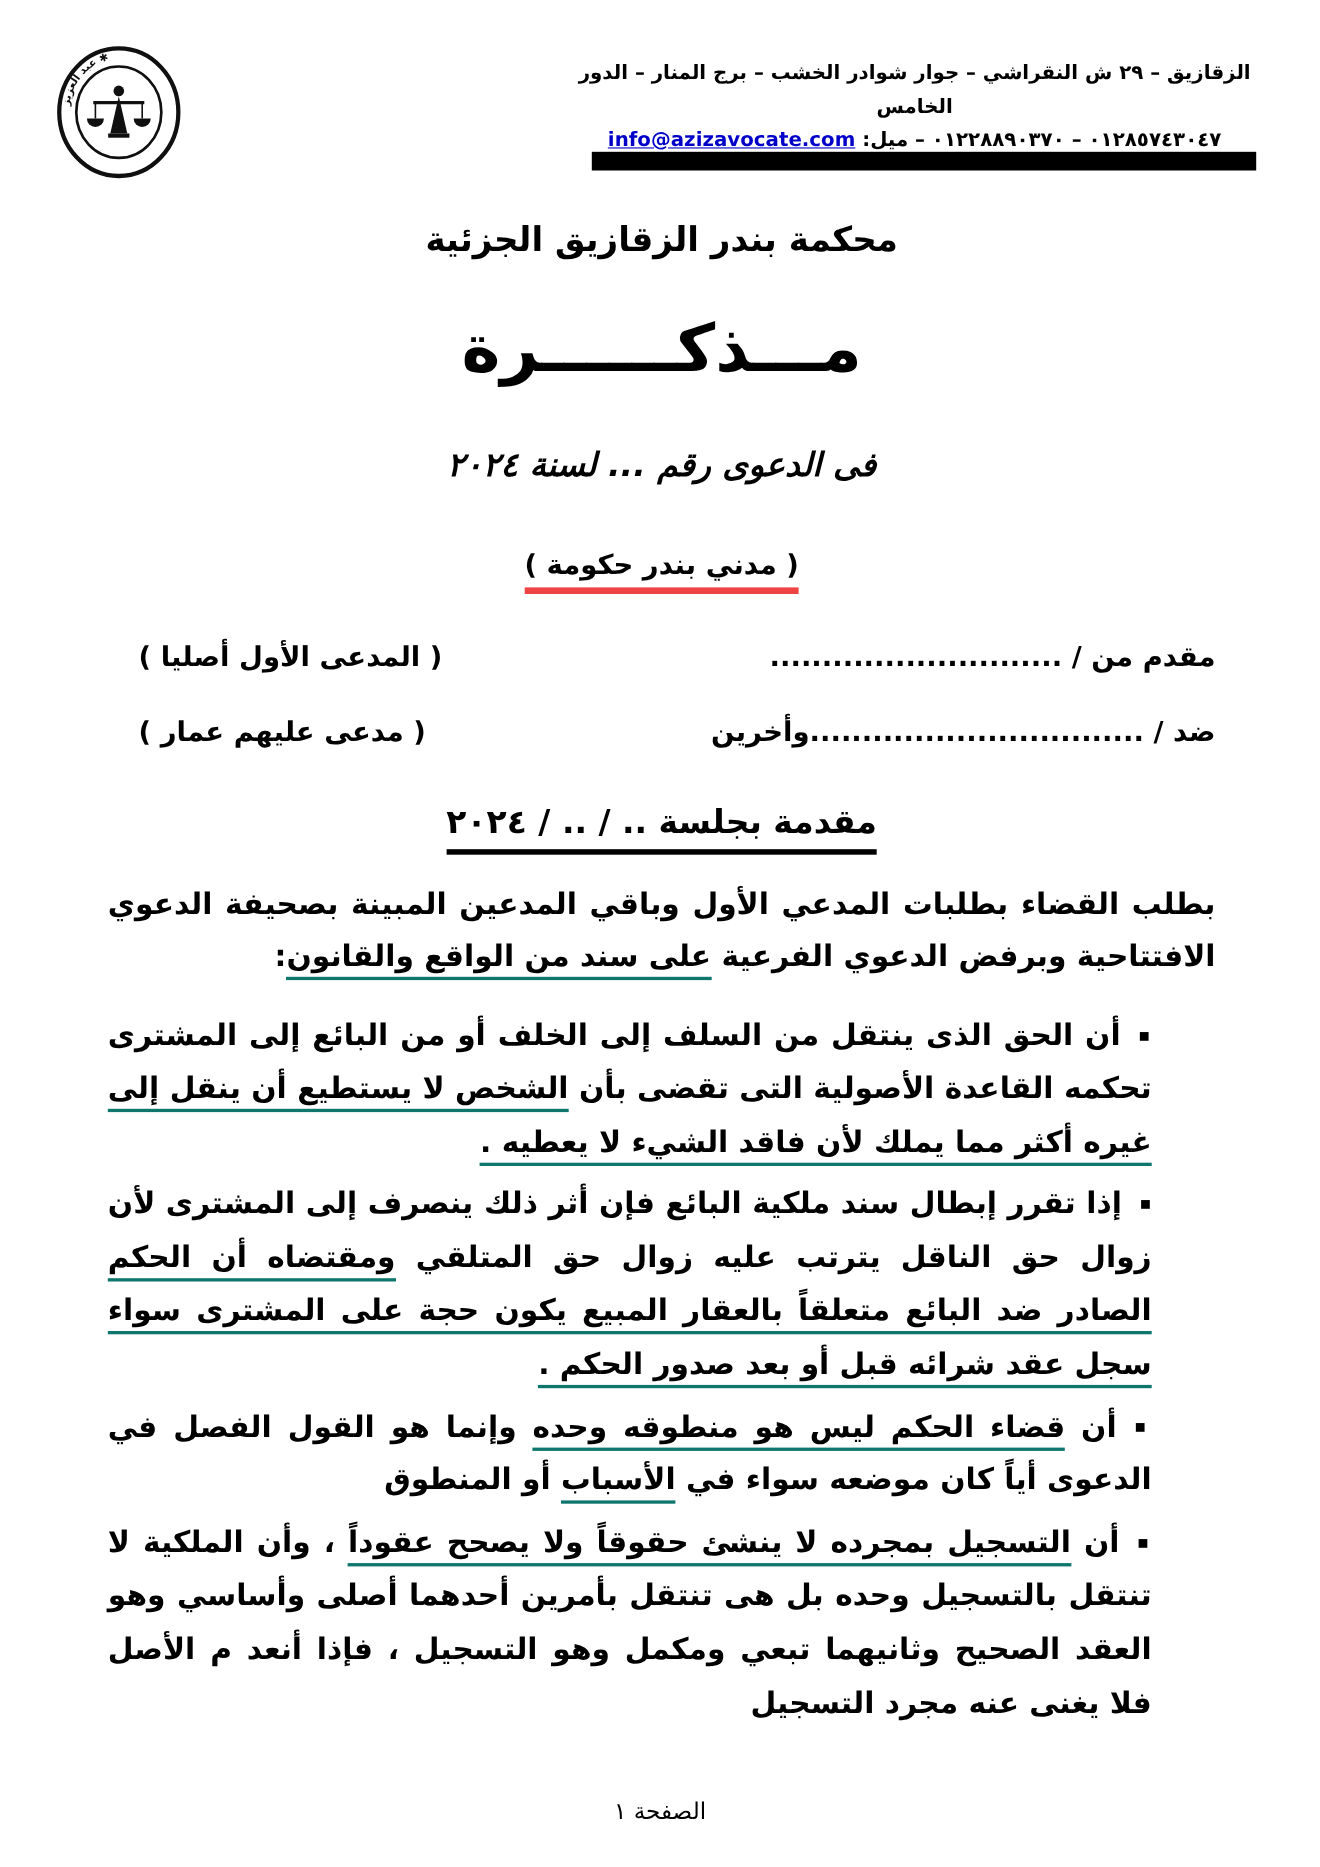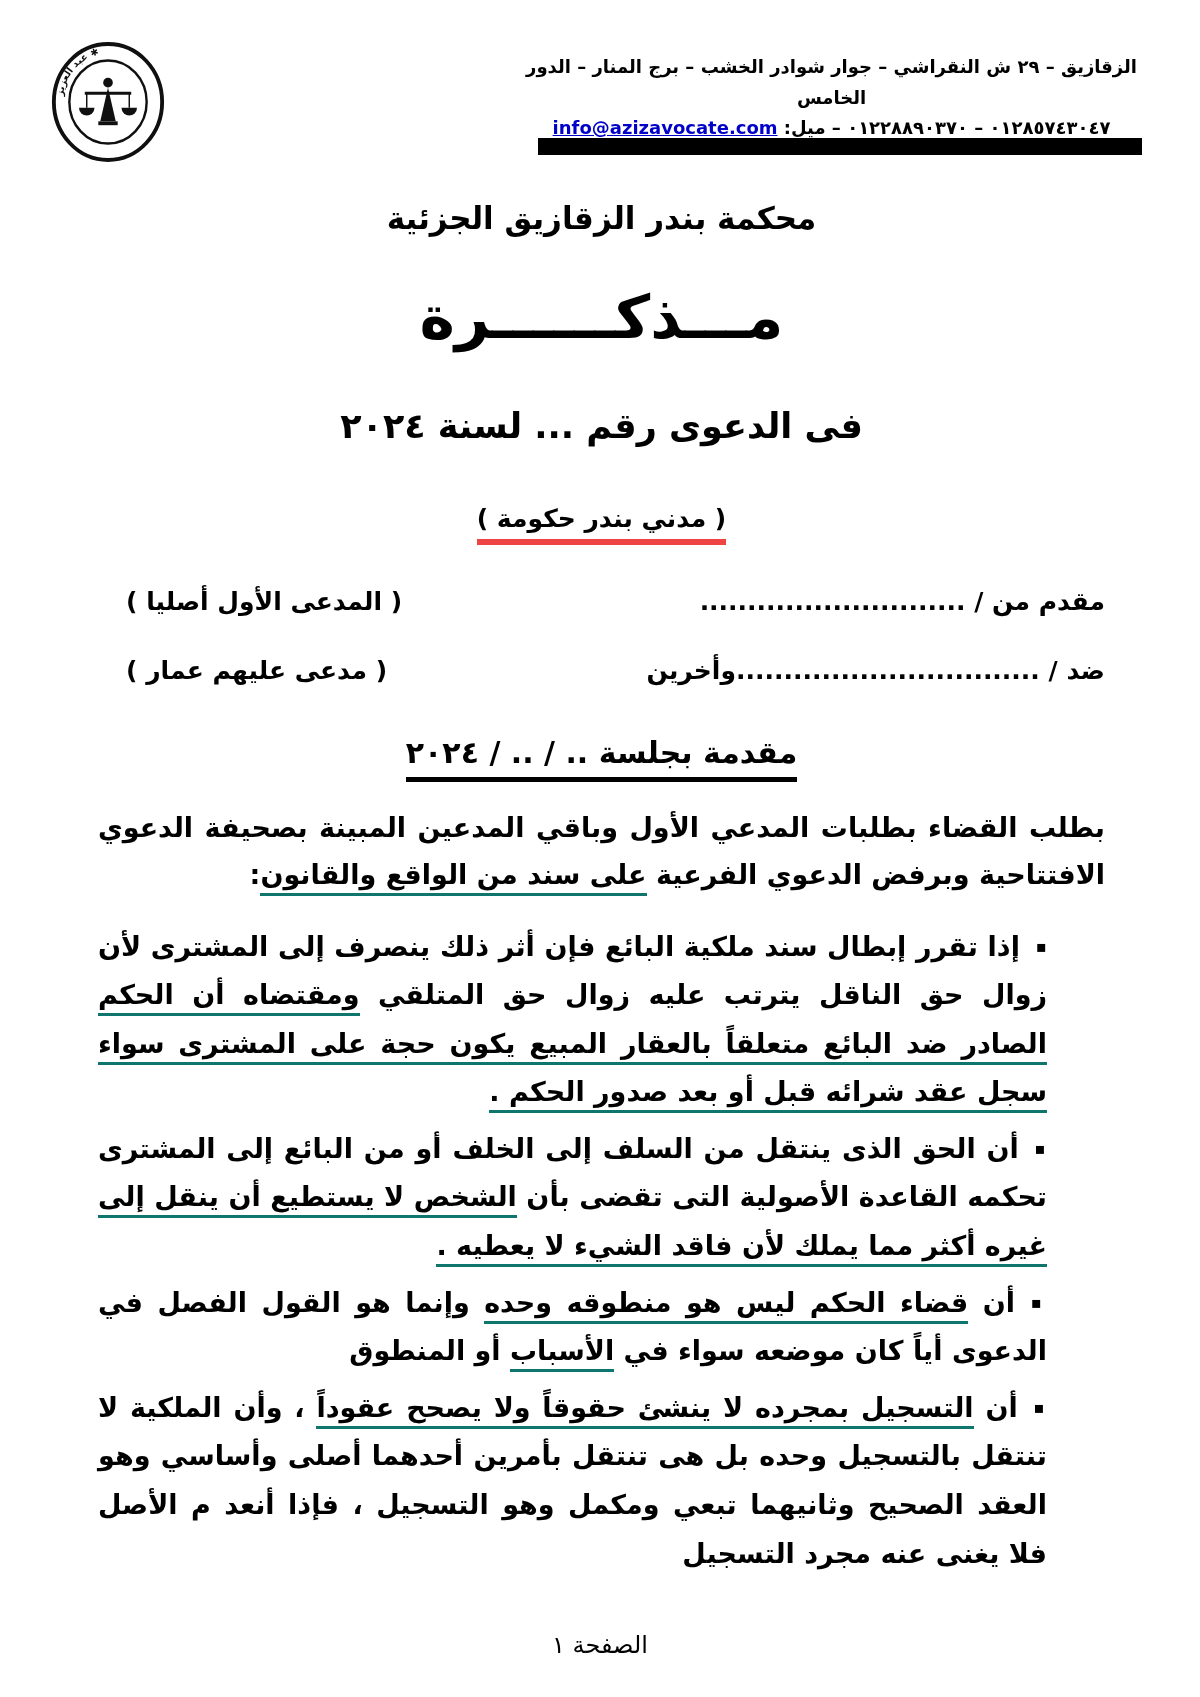--- a/index.html
+++ b/index.html
@@ -25,21 +25,21 @@
     position:absolute; left:505px; right:42px; top:52px;
     text-align:center; font-size:18px; font-weight:bold; line-height:1.7;
   }
   .email { color:#0000c8; text-decoration:underline; font-weight:bold; }
   .bar { position:absolute; left:538px; top:138px; width:604px; height:17px; background:#000; }
 
   
   .doc { padding:0 95px 0 98px; }
   .court   { text-align:center; font-weight:bold; font-size:31px; margin-top:20px; }
   .title   { text-align:center; font-weight:bold; font-size:60px; margin:46px 0 0; }
-  .case-line { text-align:center; font-weight:bold; font-size:35px; margin-top:54px; }
+  .case-line { text-align:center; font-weight:bold; font-size:30px; margin-top:54px;font-style:italic; }
   .case-type-wrap { text-align:center; margin-top:58px; }
   .case-type { font-weight:bold; font-size:25px; border-bottom:6px solid #ef4444; padding-bottom:6px; }
 
   .party-row {
     display:flex; justify-content:space-between; align-items:baseline;
     font-weight:bold; font-size:25px; margin-top:54px; padding-left:28px;
   }
   .party-row + .party-row { margin-top:40px; }
 
   .session-wrap { text-align:center; margin-top:50px; }
@@ -54,21 +54,21 @@
   .point {
     font-weight:bold; font-size:27px; line-height:1.8;
     text-align:justify; margin-top:8px; position:relative;
   }
   .sq { font-size:16px; vertical-align:4px; margin-left:16px; }
 
   .u { border-bottom:3px solid #0f766e; padding-bottom:3px; }
 
   .pagefoot {
     position:absolute; left:0; right:0; bottom:38px;
-    text-align:center; font-size:24px;
+    text-align:center; font-size:21px;
   }
 </style>
 </head>
 <body>
 
 <div class="page">
 
   <header class="letterhead">
 
     <div class="seal">
@@ -127,22 +127,22 @@
       <span class="party-role">( مدعى عليهم عمار )</span>
     </div>
 
     <div class="session-wrap">
       <span class="session">مقدمة بجلسة .. / .. / ٢٠٢٤</span>
     </div>
 
     <p class="intro"><span>بطلب القضاء بطلبات المدعي الأول وباقي المدعين المبينة بصحيفة الدعوي الافتتاحية وبرفض الدعوي الفرعية </span><span class="u">على سند من الواقع والقانون</span><span>:</span></p>
 
     <ul class="points">
+      <li class="point"><span class="sq">▪</span><span class="pt"><span>أن الحق الذى ينتقل من السلف إلى الخلف أو من البائع إلى المشترى تحكمه القاعدة الأصولية التى تقضى بأن </span><span class="u">الشخص لا يستطيع أن ينقل إلى غيره أكثر مما يملك لأن فاقد الشيء لا يعطيه .</span></span></li>
       <li class="point"><span class="sq">▪</span><span class="pt"><span>إذا تقرر إبطال سند ملكية البائع فإن أثر ذلك ينصرف إلى المشترى لأن زوال حق الناقل يترتب عليه زوال حق المتلقي </span><span class="u">ومقتضاه أن الحكم الصادر ضد البائع متعلقاً بالعقار المبيع يكون حجة على المشترى سواء سجل عقد شرائه قبل أو بعد صدور الحكم .</span></span></li>
-      <li class="point"><span class="sq">▪</span><span class="pt"><span>أن الحق الذى ينتقل من السلف إلى الخلف أو من البائع إلى المشترى تحكمه القاعدة الأصولية التى تقضى بأن </span><span class="u">الشخص لا يستطيع أن ينقل إلى غيره أكثر مما يملك لأن فاقد الشيء لا يعطيه .</span></span></li>
       <li class="point"><span class="sq">▪</span><span class="pt"><span>أن </span><span class="u">قضاء الحكم ليس هو منطوقه وحده</span><span> وإنما هو القول الفصل في الدعوى أياً كان موضعه سواء في </span><span class="u">الأسباب</span><span> أو المنطوق</span></span></li>
       <li class="point"><span class="sq">▪</span><span class="pt"><span>أن </span><span class="u">التسجيل بمجرده لا ينشئ حقوقاً ولا يصحح عقوداً</span><span> ، وأن الملكية لا تنتقل بالتسجيل وحده بل هى تنتقل بأمرين أحدهما أصلى وأساسي وهو العقد الصحيح وثانيهما تبعي ومكمل وهو التسجيل ، فإذا أنعد م الأصل فلا يغنى عنه مجرد التسجيل</span></span></li>
     </ul>
 
   </main>
 
   <footer class="pagefoot">
     <span>الصفحة ١</span>
   </footer>
 

